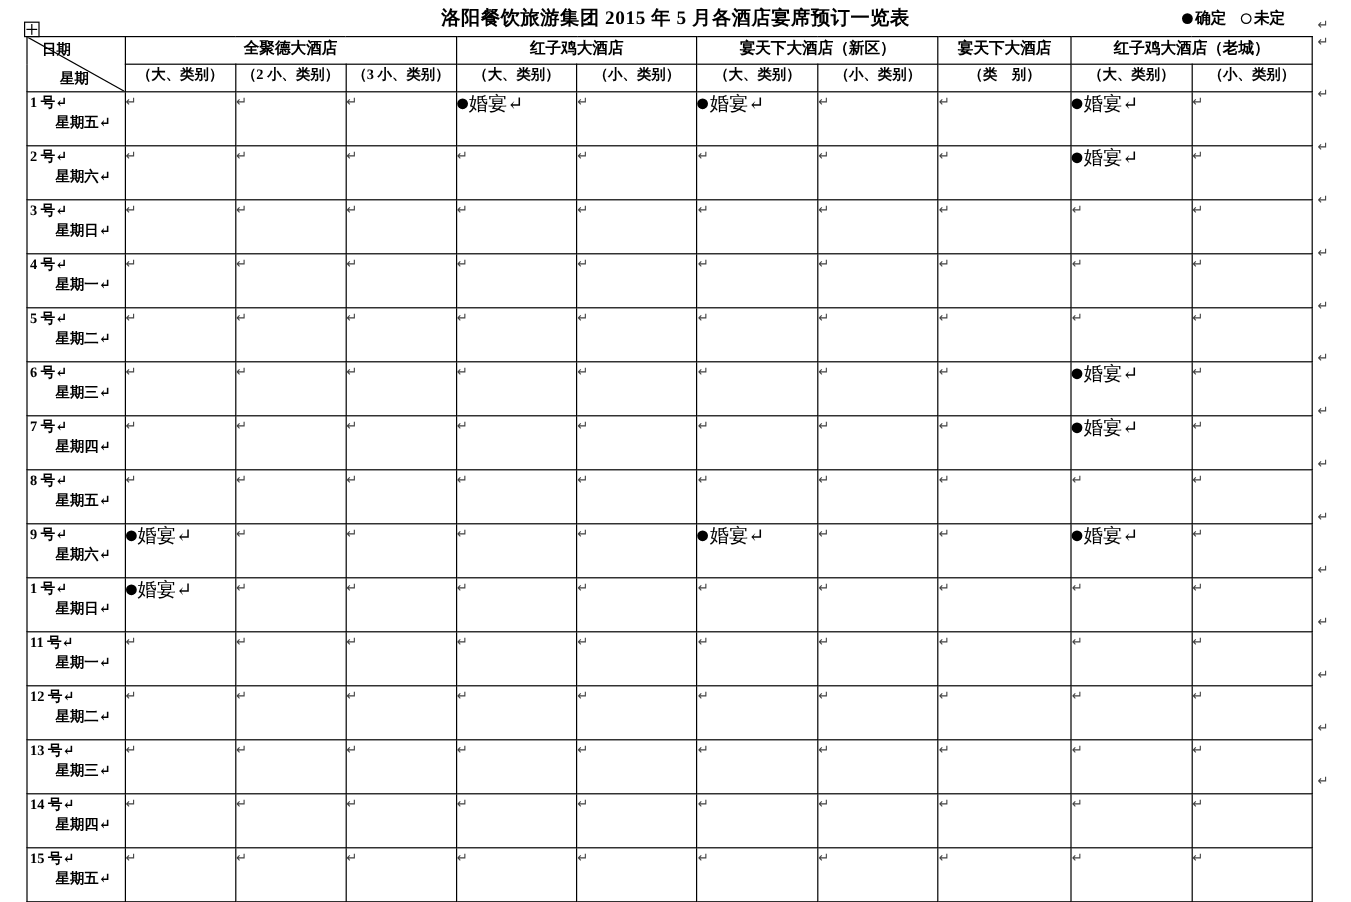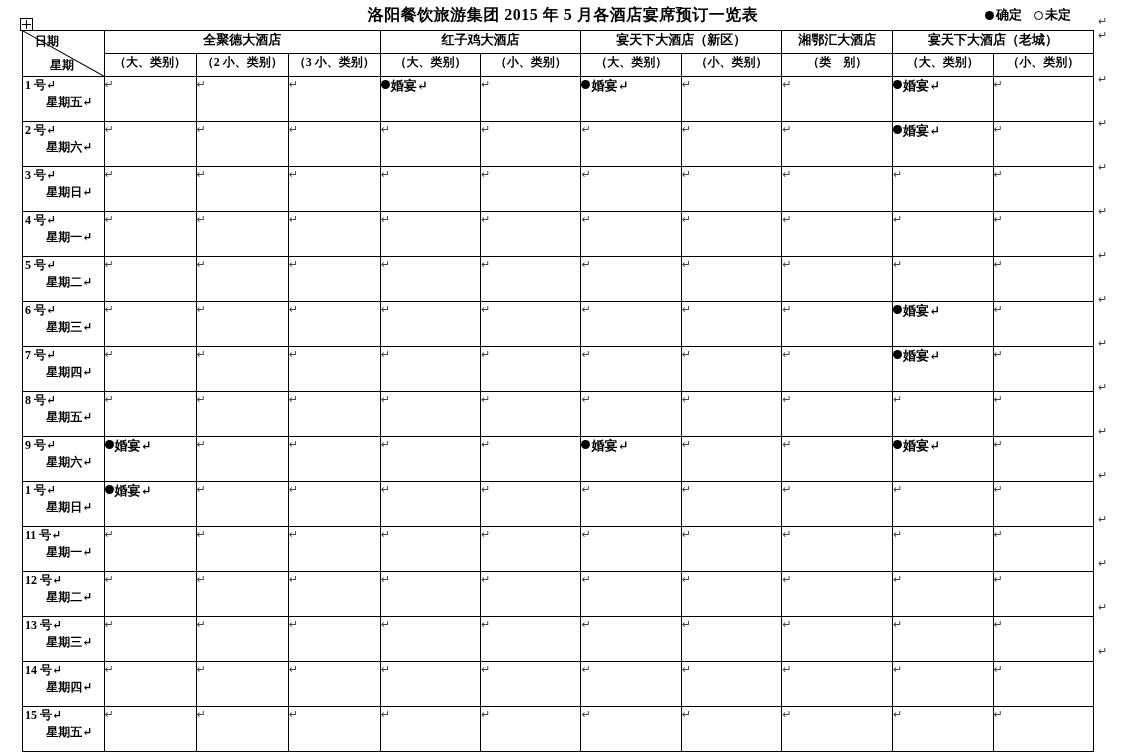--- a/index.html
+++ b/index.html
@@ -151,22 +151,22 @@
     font-size: 12px;
     padding: 2px 3px;
     white-space: nowrap;
   }
   .pilcrow {
     color: #444;
     font-size: 11px;
     font-family: "Liberation Sans", sans-serif;
   }
   .evt {
-    font-weight: bold;
-    font-size: 13px;
+    font-weight: normal;
+    font-size: 16px;
   }
   .evt .dot-filled {
     margin-right: 1px;
     vertical-align: 1px;
   }
 
   
   .tbl-handle {
     position: absolute;
     left: 20px;
@@ -240,22 +240,22 @@
           <td rowspan="2" class="corner">
             <svg class="diag" viewBox="0 0 78 44" preserveAspectRatio="none">
               <line x1="0" y1="0" x2="78" y2="44" stroke="#000" stroke-width="1"></line>
             </svg>
             <span class="riqi">日期</span>
             <span class="xingqi">星期</span>
           </td>
           <th class="hgroup" colspan="3">全聚德大酒店</th>
           <th class="hgroup" colspan="2">红子鸡大酒店</th>
           <th class="hgroup" colspan="2">宴天下大酒店（新区）</th>
-          <th class="hgroup">湘鄂汇大酒店</th>
-          <th class="hgroup" colspan="2">宴天下大酒店（老城）</th>
+          <th class="hgroup">宴天下大酒店</th>
+          <th class="hgroup" colspan="2">红子鸡大酒店（老城）</th>
         </tr>
         <tr>
           <th class="hsub">（大、类别）</th>
           <th class="hsub">（2 小、类别）</th>
           <th class="hsub">（3 小、类别）</th>
           <th class="hsub">（大、类别）</th>
           <th class="hsub">（小、类别）</th>
           <th class="hsub">（大、类别）</th>
           <th class="hsub">（小、类别）</th>
           <th class="hsub">（类　别）</th>

